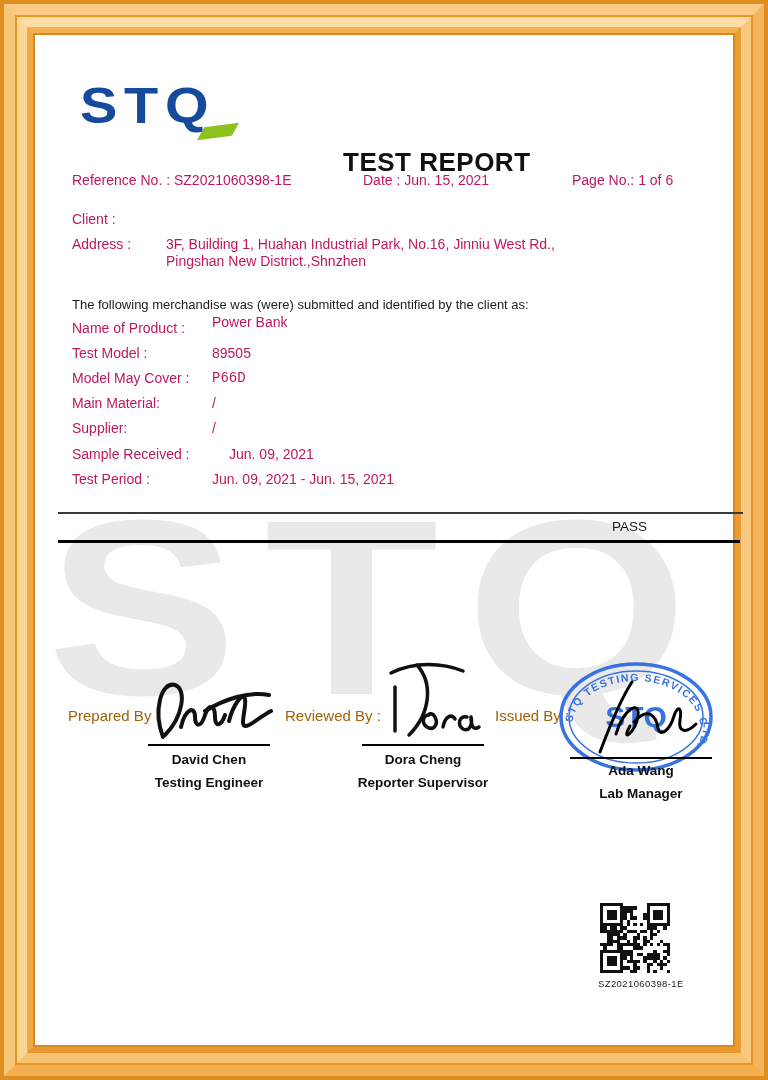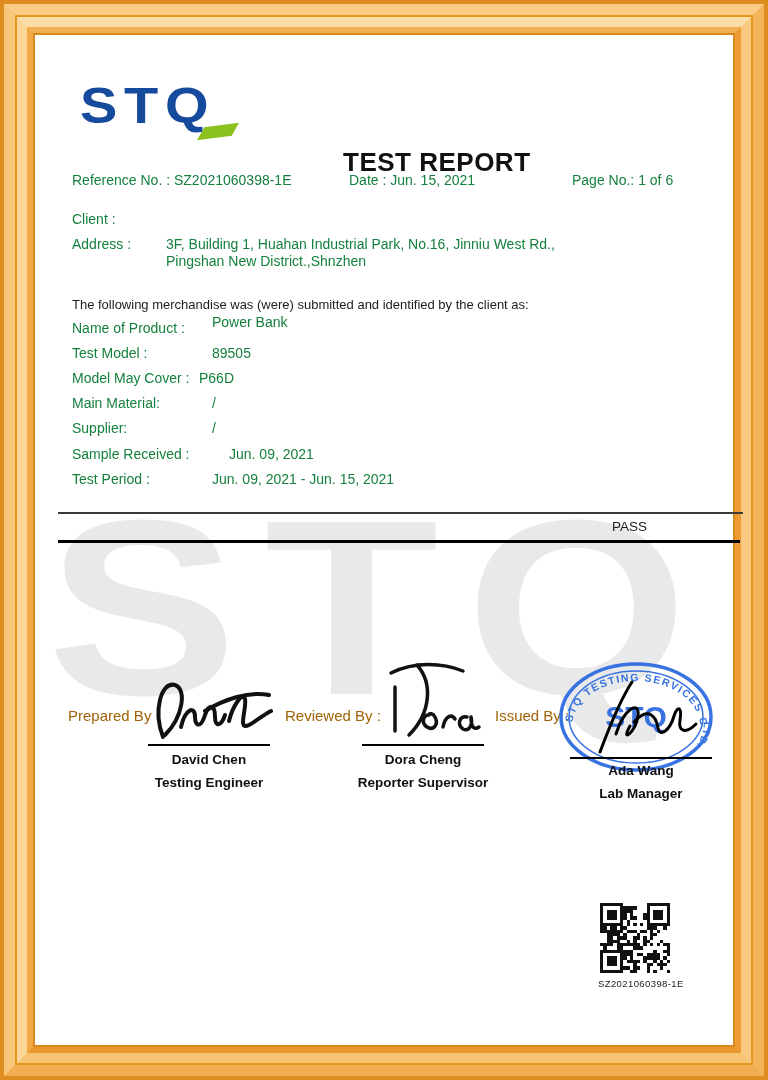--- a/index.html
+++ b/index.html
@@ -19,21 +19,21 @@
   .watermark{left:12px;top:448px;font-size:250px;line-height:1;font-weight:bold;
     color:#e9e9e9;letter-spacing:24px;transform:scaleX(1.14);transform-origin:left center;
     white-space:nowrap;user-select:none;}
   
   .logo{left:45px;top:46px;width:180px;height:70px;}
   .logo-green{position:absolute;left:122px;top:44px;width:32px;height:13px;
     background:#8cc21e;transform:skewX(-35deg) rotate(-8deg);}
   .logo-text{position:absolute;left:0;top:0;font-size:50px;line-height:1;font-weight:900;
     color:#164a9d;letter-spacing:6px;transform:scaleX(1.12);transform-origin:left top;}
   .title{left:308px;top:112px;font-size:26px;font-weight:bold;letter-spacing:0.5px;color:#111;}
-  .t14{font-size:14px;color:#15803d;}
+  .t14{font-size:14px;color:#be185d;}
   .t13{font-size:13px;color:#1c1c1c;}
   .addr{line-height:17px;}
   .hr-thin{height:2px;background:#3a3a3a;}
   .hr-thick{height:3px;background:#000;}
   .pahs{font-size:13.5px;}
   .sig-label{font-size:15px;font-weight:normal;color:#a16207;}
   .sig-line{height:2px;background:#000;}
   .sig-name{width:122px;text-align:center;font-size:13.5px;font-weight:bold;color:#111;}
   .qr-caption{font-size:9.5px;letter-spacing:0.4px;color:#222;}
   svg{display:block;}
@@ -55,38 +55,38 @@
                 <div class="abs logo">
                   <div class="logo-green"></div>
                   <div class="logo-text">STQ</div>
                 </div>
 
                 <div class="abs title">TEST REPORT</div>
                 <div class="abs t14" style="left:37px;top:137px;">
                   <span>Reference No. :</span>
                   <span>SZ2021060398-1E</span>
                 </div>
-                <div class="abs t14" style="left:314px;top:137px;">Date : Jun. 15, 2021</div>
+                <div class="abs t14" style="left:328px;top:137px;">Date : Jun. 15, 2021</div>
                 <div class="abs t14" style="left:537px;top:137px;">Page No.: 1 of 6</div>
 
                 <div class="abs t14" style="left:37px;top:176px;">Client :</div>
                 <div class="abs t14" style="left:37px;top:201px;">Address :</div>
                 <div class="abs t14 addr" style="left:131px;top:201px;width:440px;">
                   <div>3F, Building 1, Huahan Industrial Park, No.16, Jinniu West Rd.,</div>
                   <div>Pingshan New District.,Shnzhen</div>
                 </div>
 
                 <div class="abs t13" style="left:37px;top:262px;">The following merchandise was (were) submitted and identified by the client as:</div>
 
                 <div class="abs t14" style="left:37px;top:285px;">Name of Product :</div>
                 <div class="abs t14" style="left:177px;top:279px;">Power Bank</div>
                 <div class="abs t14" style="left:37px;top:310px;">Test Model :</div>
                 <div class="abs t14" style="left:177px;top:310px;">89505</div>
                 <div class="abs t14" style="left:37px;top:335px;">Model May Cover :</div>
-                <div class="abs t14" style="left:164px;top:335px;">P66D</div>
+                <div class="abs t14" style="left:177px;top:335px;font-family:Liberation Mono, monospace;">P66D</div>
                 <div class="abs t14" style="left:37px;top:360px;">Main Material:</div>
                 <div class="abs t14" style="left:177px;top:360px;">/</div>
                 <div class="abs t14" style="left:37px;top:385px;">Supplier:</div>
                 <div class="abs t14" style="left:177px;top:385px;">/</div>
                 <div class="abs t14" style="left:37px;top:411px;">Sample Received :</div>
                 <div class="abs t14" style="left:194px;top:411px;">Jun. 09, 2021</div>
                 <div class="abs t14" style="left:37px;top:436px;">Test Period :</div>
                 <div class="abs t14" style="left:177px;top:436px;">Jun. 09, 2021 - Jun. 15, 2021</div>
 
                 <div class="abs hr-thin" style="left:23px;top:477px;width:685px;"></div>

